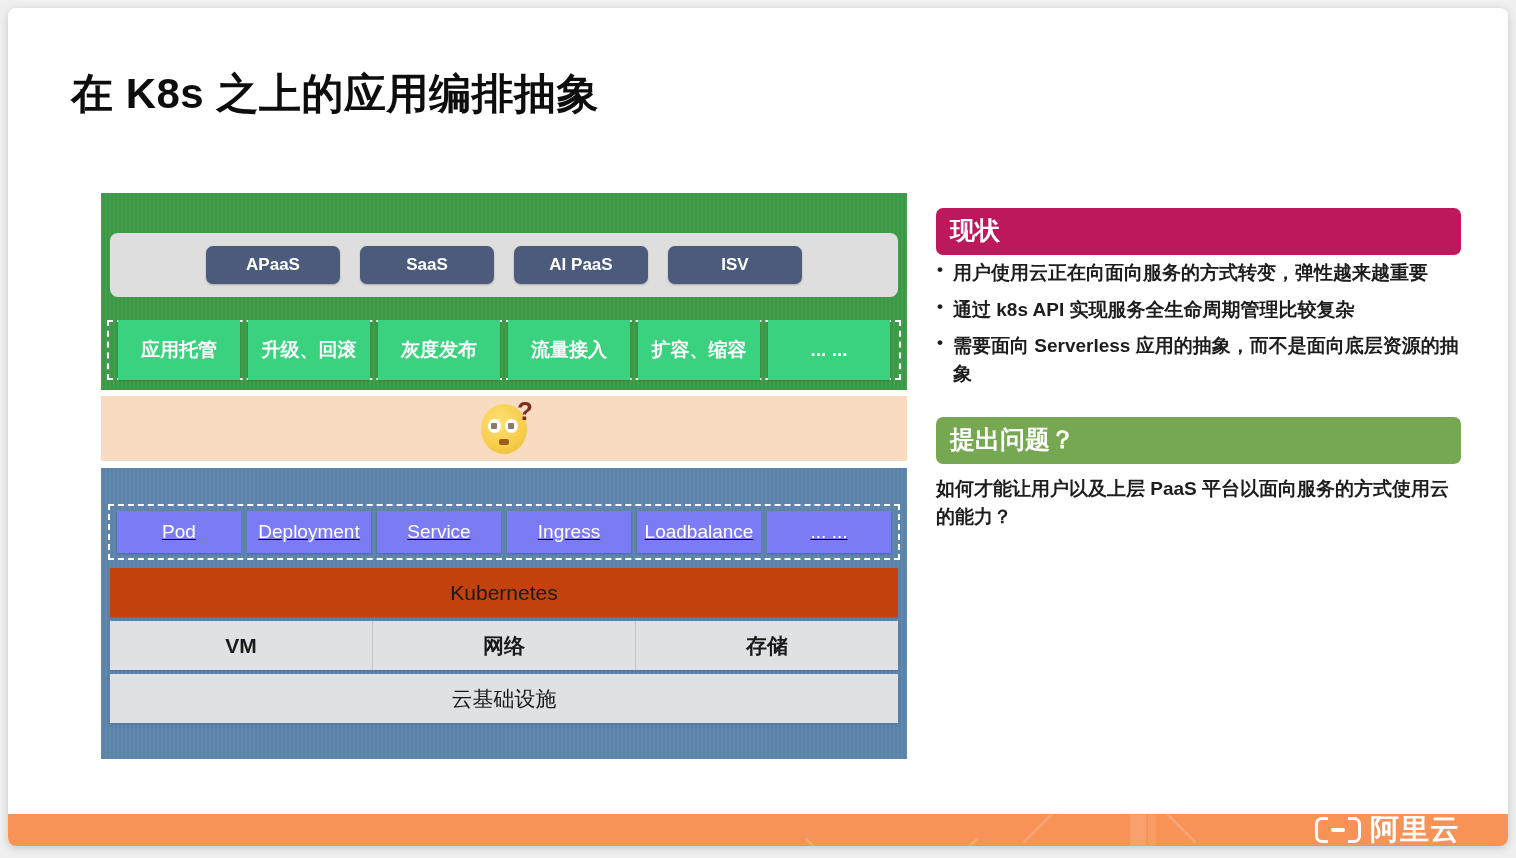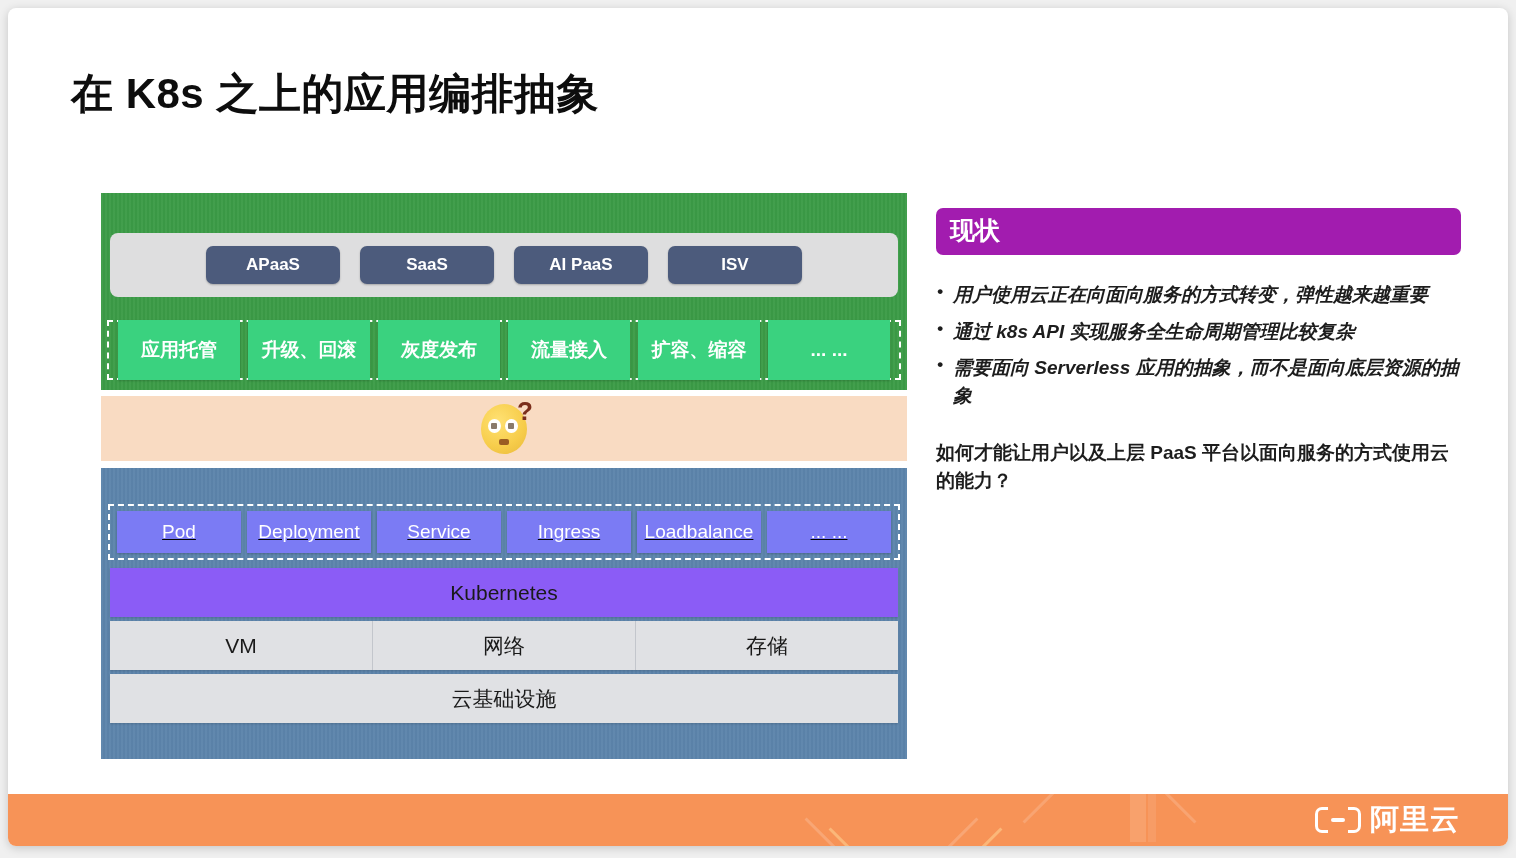--- a/index.html
+++ b/index.html
@@ -238,47 +238,46 @@
     background: #e0e1e4;
     color: #1a1a1a;
     font-size: 21px;
     display: flex;
     align-items: center;
     justify-content: center;
     border-right: 1px solid #c3c6cc;
     box-sizing: border-box;
   }
   .infra-cell:last-child { border-right: none; }
-  .infra-cell.k8s { background: #8b5cf6; }
-  .infra-cell.bold { font-weight: normal; }
+  .infra-cell.k8s { background: #c2410c; }
+  .infra-cell.bold { font-weight: bold; }
 
   
   .right-panel {
     position: absolute;
     left: 928px;
     top: 200px;
     width: 525px;
   }
   .section { margin-bottom: 30px; }
   .section-header {
     border-radius: 7px;
     padding: 6px 14px 8px 14px;
     color: #ffffff;
     font-size: 25px;
     font-weight: bold;
     box-sizing: border-box;
   }
-  .section-header.status { background: #a21caf; }
+  .section-header.status { background: #be185d; }
   .section-header.question { background: #76a851; }
 
   .bullets {
-    margin: 26px 0 0 0;
+    margin: 4px 0 0 0;
     padding: 0;
     list-style: none;
-    font-style: italic;
   }
   .bullets li {
     position: relative;
     padding-left: 17px;
     margin-bottom: 9px;
     font-size: 19px;
     line-height: 1.45;
     color: #1d1d1d;
     font-weight: bold;
   }
@@ -296,21 +295,21 @@
     color: #1d1d1d;
     font-weight: bold;
   }
 
   
   .footer {
     position: absolute;
     left: 0;
     bottom: 0;
     width: 1500px;
-    height: 52px;
+    height: 32px;
     background: #f79357;
     overflow: hidden;
   }
   .footer .chev {
     position: absolute;
     top: -26px;
     width: 120px;
     height: 120px;
     border-left: 3px solid rgba(255,255,255,0.14);
     border-bottom: 3px solid rgba(255,255,255,0.14);
@@ -438,20 +437,21 @@
     <div class="section">
       <div class="section-header status">现状</div>
       <ul class="bullets">
         <li>用户使用云正在向面向服务的方式转变，弹性越来越重要</li>
         <li>通过 k8s API 实现服务全生命周期管理比较复杂</li>
         <li>需要面向 Serverless 应用的抽象，而不是面向底层资源的抽象</li>
       </ul>
     </div>
 
     <div class="section">
+      <div class="section-header question">提出问题？</div>
       <p class="para">如何才能让用户以及上层 PaaS 平台以面向服务的方式使用云的能力？</p>
     </div>
 
   </div>
 
   <div class="footer">
     <div class="chev b"></div>
     <div class="chev a"></div>
     <div class="chev c"></div>
     <div class="bar1"></div>

